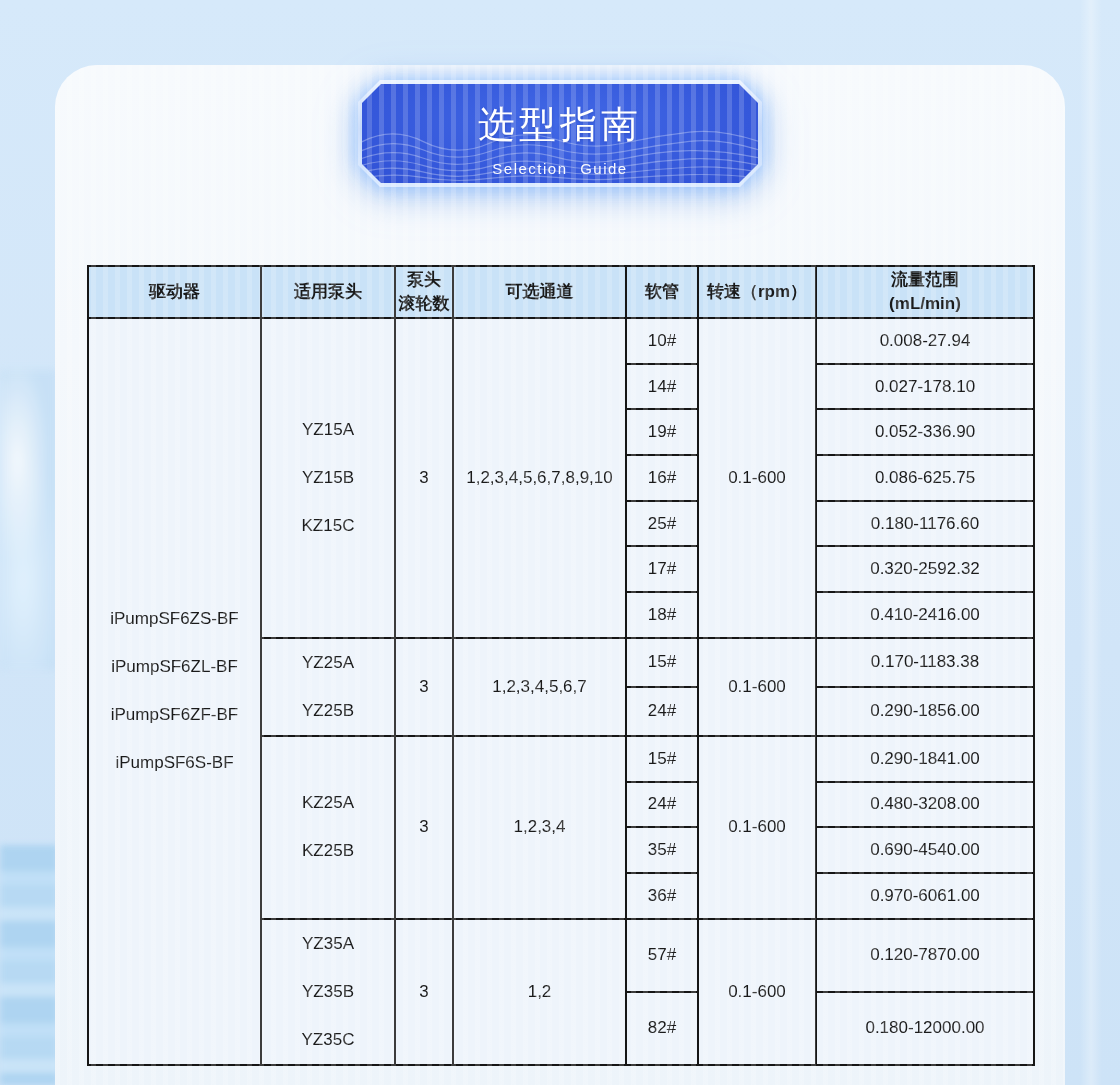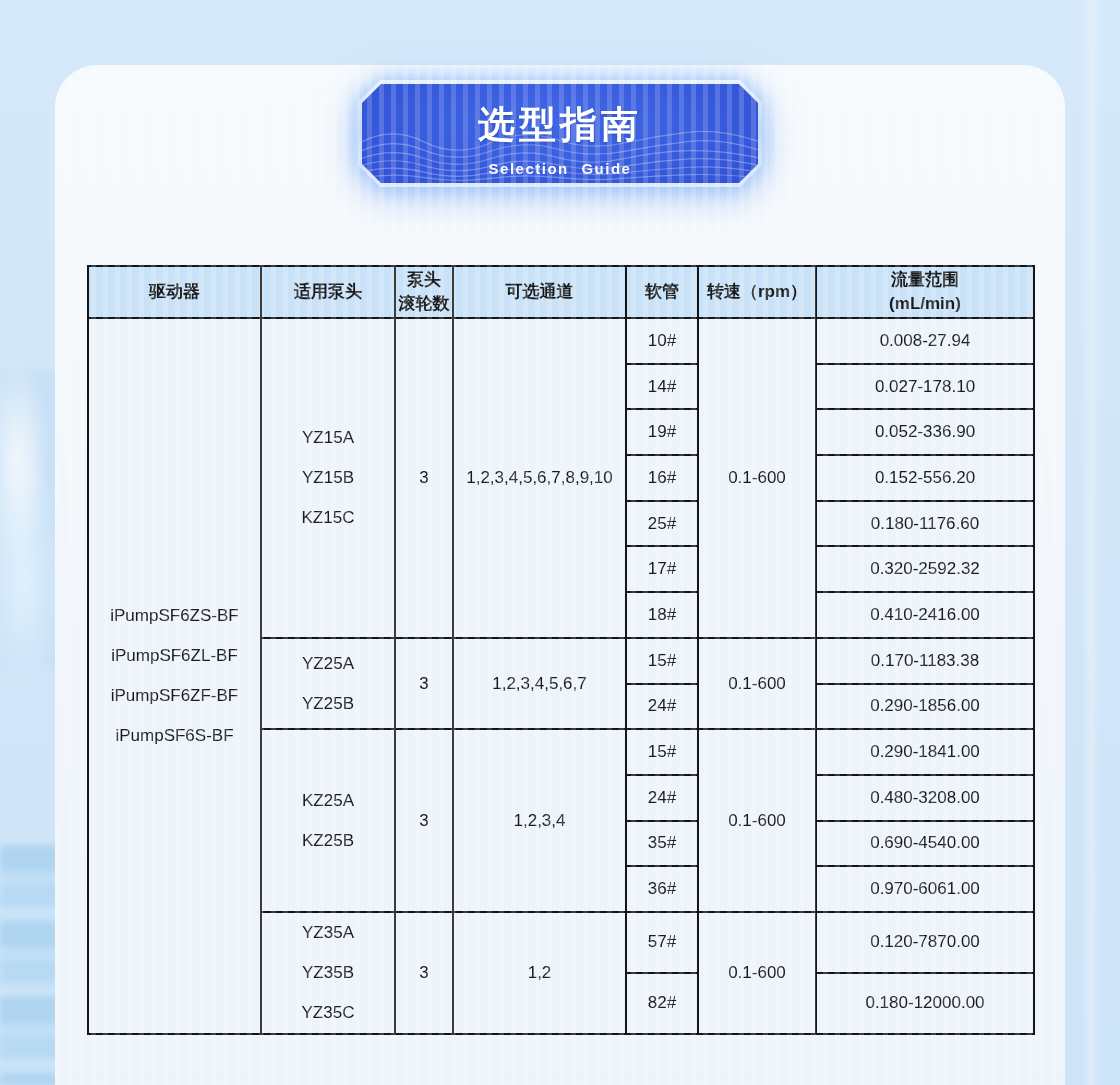--- a/index.html
+++ b/index.html
@@ -59,45 +59,45 @@
   .banner {
     position:relative; width:100%; height:100%;
     clip-path:polygon(19px 0, calc(100% - 19px) 0, 100% 19px, 100% calc(100% - 19px),
       calc(100% - 19px) 100%, 19px 100%, 0 calc(100% - 19px), 0 19px);
     background:radial-gradient(130% 170% at 50% 38%, #4168e6 0%, #3254d8 45%, #2438bd 100%);
     display:flex; flex-direction:column; align-items:center; justify-content:center;
     overflow:hidden;
   }
   .banner svg { position:absolute; left:0; top:0; width:100%; height:100%; }
   .banner-title {
-    position:relative; z-index:2; color:#fff; font-size:37px; font-weight:bold;
+    position:relative; z-index:2; color:#fff; font-size:37px; font-weight:normal;
     letter-spacing:4px; line-height:1.15; margin-top:14px;
     text-shadow:0 1px 3px rgba(20,40,140,.35);
   }
   .banner-subtitle {
     position:relative; z-index:2; color:rgba(255,255,255,.96); font-size:15px;
-    letter-spacing:1.5px; word-spacing:7px; margin-top:13px; font-weight:700;
+    letter-spacing:1.5px; word-spacing:7px; margin-top:13px; font-weight:400;
   }
 
   
   .spec-table {
     position:absolute; left:32px; top:200px; width:946px; height:738px;
     border-collapse:collapse; table-layout:fixed;
   }
   .spec-table th, .spec-table td {
     border:2px solid #161616; text-align:center; vertical-align:middle;
     font-size:17px; padding:0 2px;
   }
   .spec-table th {
     background:#c9e2f7; font-weight:bold; height:52px;
     white-space:pre-line; line-height:24px;
   }
   .spec-table td { background:#eef4fb; }
   .spec-table tbody tr { height:45.7px; }
-  .multiline { white-space:pre-line; line-height:40px; }
+  .multiline { white-space:pre-line; line-height:48px; }
   .serif-cell { font-family:Liberation Sans, sans-serif; font-size:16px; }
 </style>
 </head>
 <body>
 
 <div class="photo-strip-top"></div>
 <div class="photo-strip-bottom"></div>
 <div class="right-stripe"></div>
 
 <div class="card">
@@ -162,21 +162,21 @@
         <tr>
           <td>14#</td>
           <td>0.027-178.10</td>
         </tr>
         <tr>
           <td>19#</td>
           <td>0.052-336.90</td>
         </tr>
         <tr>
           <td>16#</td>
-          <td>0.152-556.20</td>
+          <td>0.086-625.75</td>
         </tr>
         <tr>
           <td>25#</td>
           <td>0.180-1176.60</td>
         </tr>
         <tr>
           <td>17#</td>
           <td>0.320-2592.32</td>
         </tr>
         <tr>

